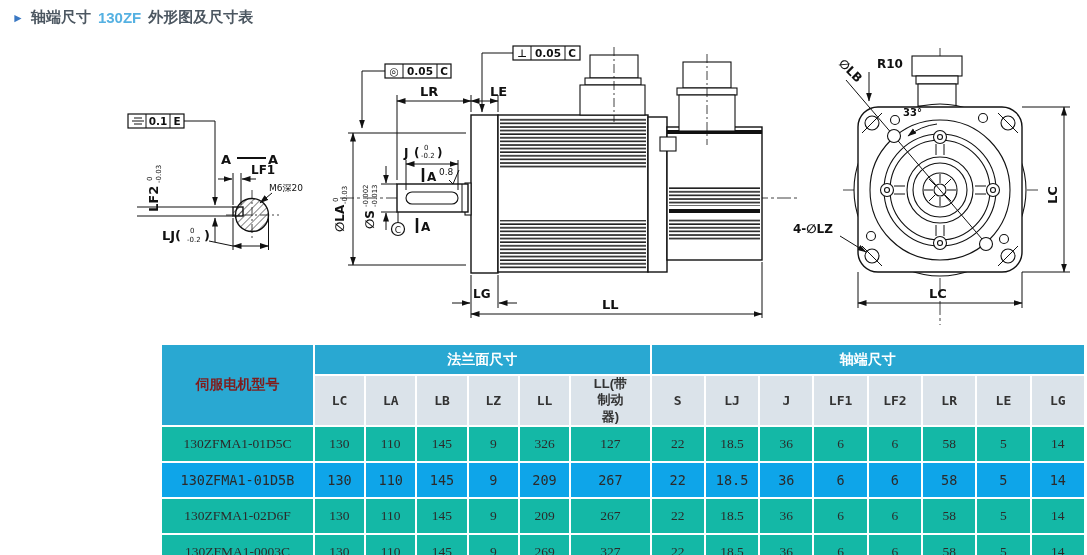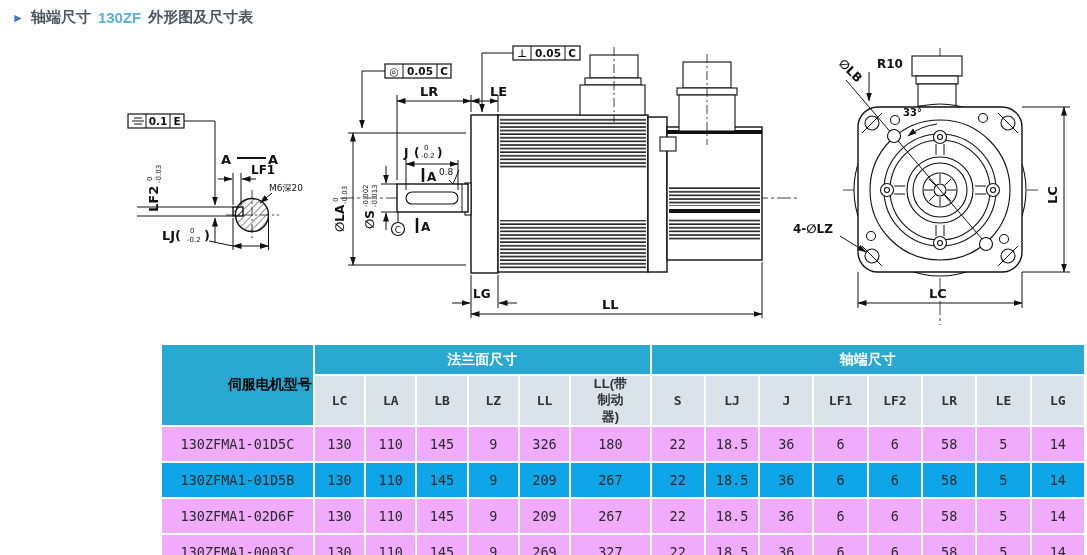--- a/index.html
+++ b/index.html
@@ -28,26 +28,26 @@
   .dlab13{font:bold 13px "DejaVu Sans",sans-serif;}
   .tol{font:7px "DejaVu Sans",sans-serif;}
   .note{font:9px "DejaVu Sans",sans-serif;}
   .gdt{font:bold 10.5px "DejaVu Sans",sans-serif;}
   .small10{font:bold 10px "DejaVu Sans",sans-serif;}
   
   #tblwrap{position:absolute;left:160px;top:343px;width:926px;}
   table{border-collapse:separate;border-spacing:2px;width:926px;table-layout:fixed;}
   td{text-align:center;vertical-align:middle;overflow:hidden;}
   .ghead td, td.ghead{background:#29A8D2;color:#fff;font-weight:bold;font-size:14px;height:27px;}
-  td.modelhead{background:#29A8D2;color:#000000;font-weight:bold;font-size:14px;text-align:right;}
+  td.modelhead{background:#29A8D2;color:#7f1d1d;font-weight:bold;font-size:14px;}
   .sub td{background:#DBE3EA;color:#333;font-weight:bold;height:38px;
           font:bold 13px "DejaVu Sans Mono",monospace;}
   .sub td.wrap{font:bold 13px "Liberation Sans",sans-serif;word-break:break-all;line-height:1.25;padding:0 20px;}
   .r td{height:32px;color:#2b2b2b;font:13.5px "DejaVu Sans Mono",monospace;}
-  .r.blue td{background:#f0abfc;}
+  .r.blue td{background:#14b8a6;font-family:Liberation Serif, serif;}
   .r.lite td{background:#0ea5e9;}
 </style>
 </head>
 <body>
 
 <div id="page">
 
   <div id="title">
     <span class="bullet">►</span>
     <span>轴端尺寸</span>
@@ -382,21 +382,21 @@
         <td>LE</td>
         <td>LG</td>
       </tr>
       <tr class="r blue">
         <td>130ZFMA1-01D5C</td>
         <td>130</td>
         <td>110</td>
         <td>145</td>
         <td>9</td>
         <td>326</td>
-        <td>180</td>
+        <td>127</td>
         <td>22</td>
         <td>18.5</td>
         <td>36</td>
         <td>6</td>
         <td>6</td>
         <td>58</td>
         <td>5</td>
         <td>14</td>
       </tr>
       <tr class="r lite">

